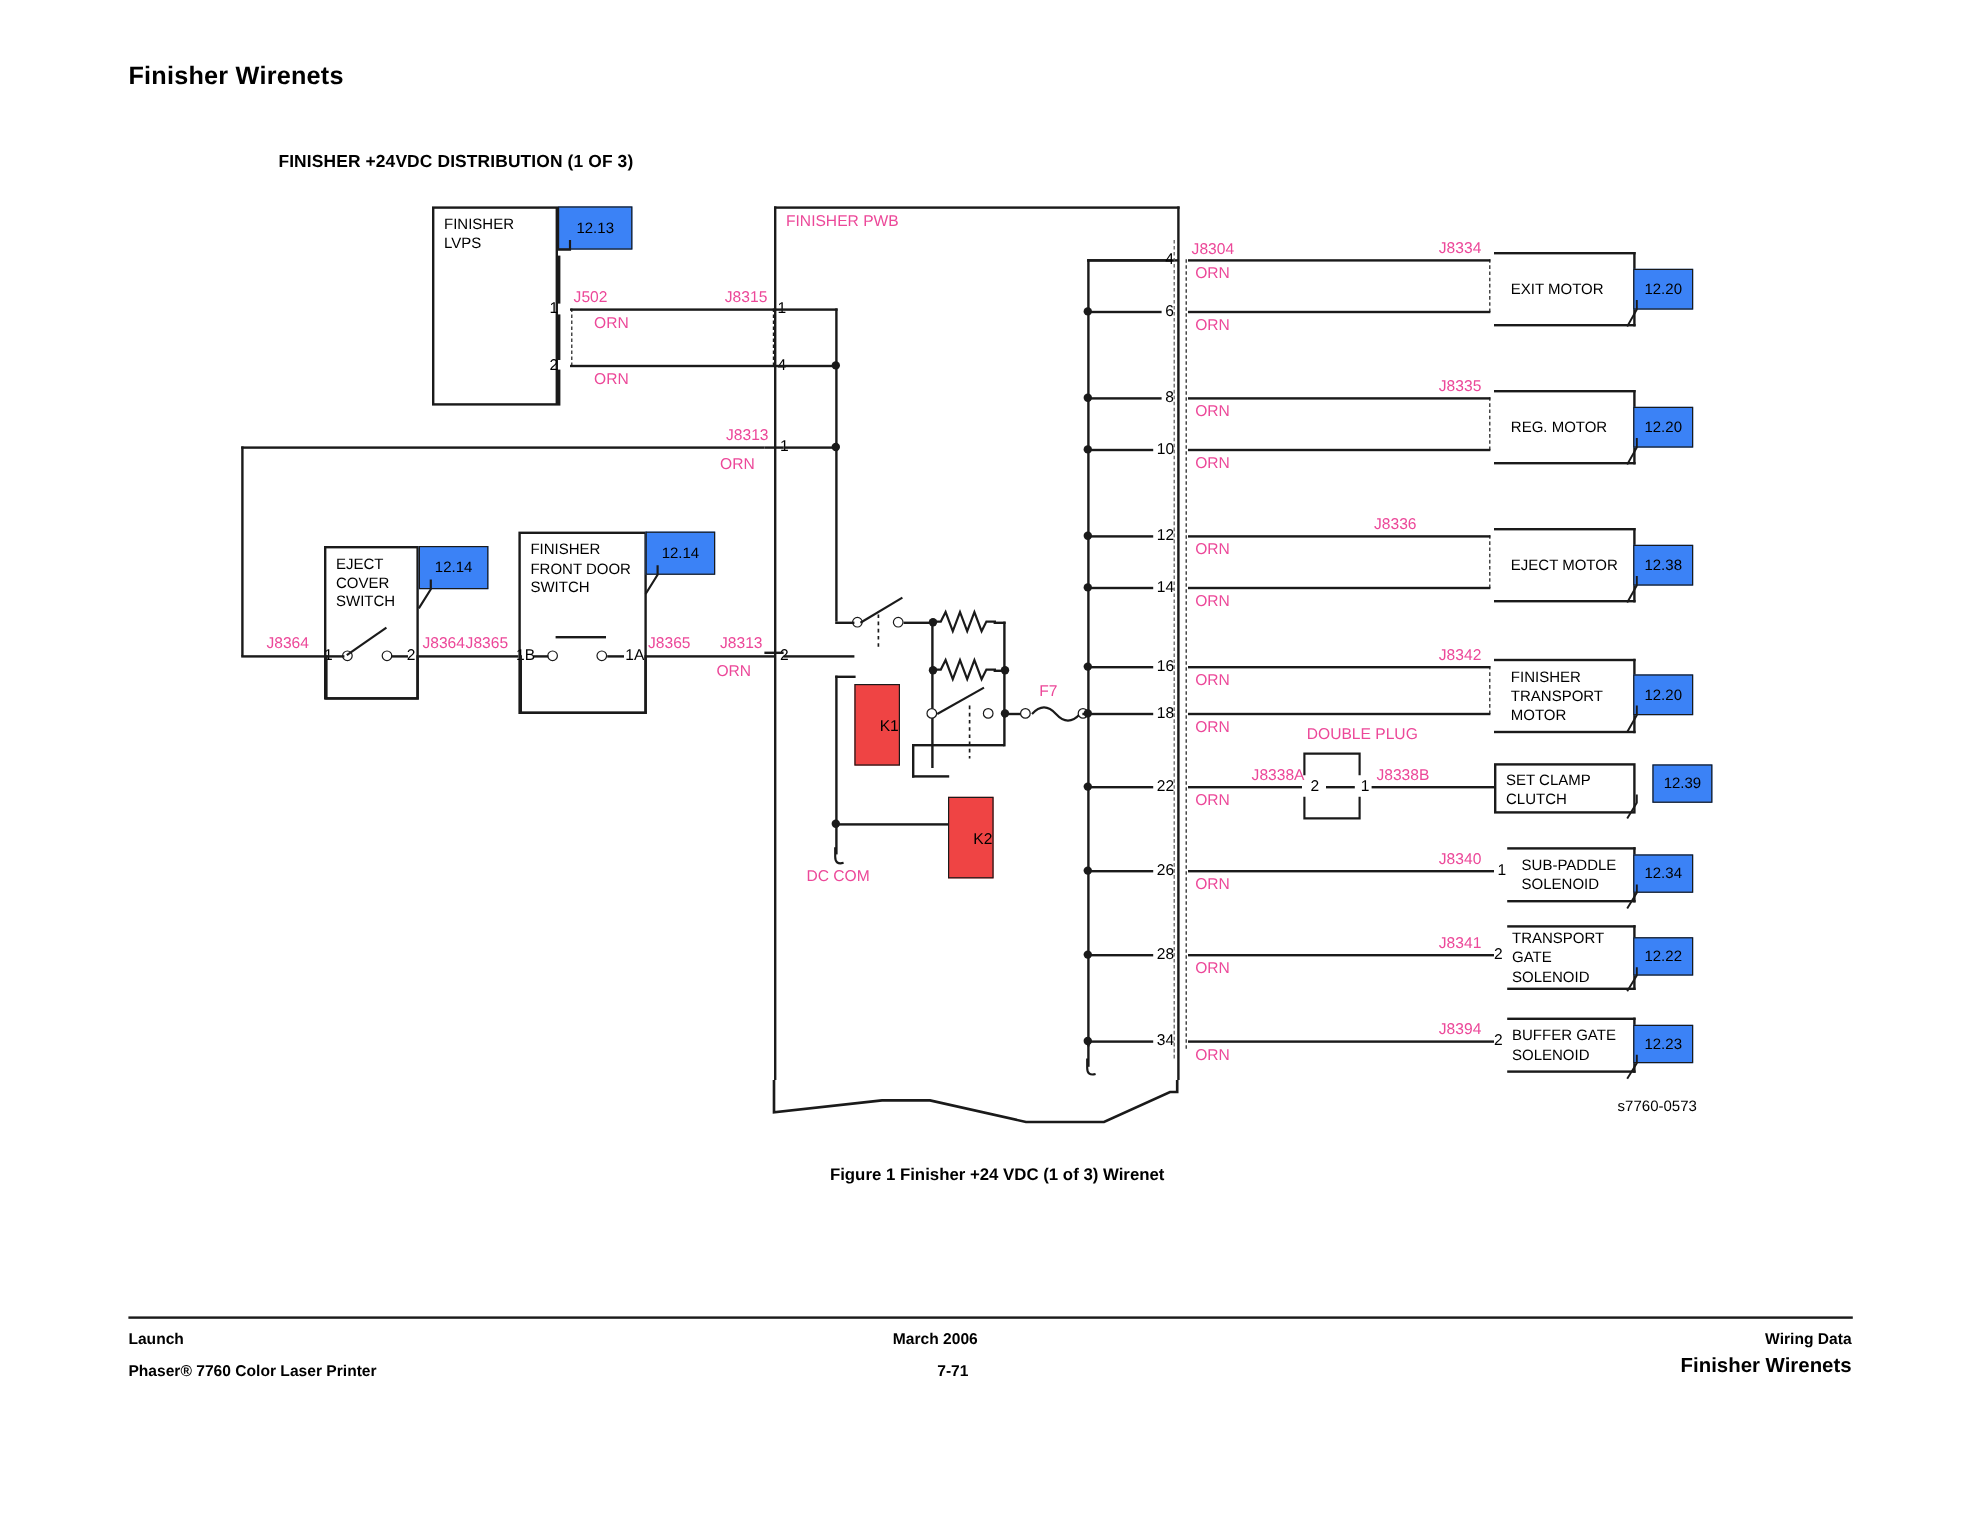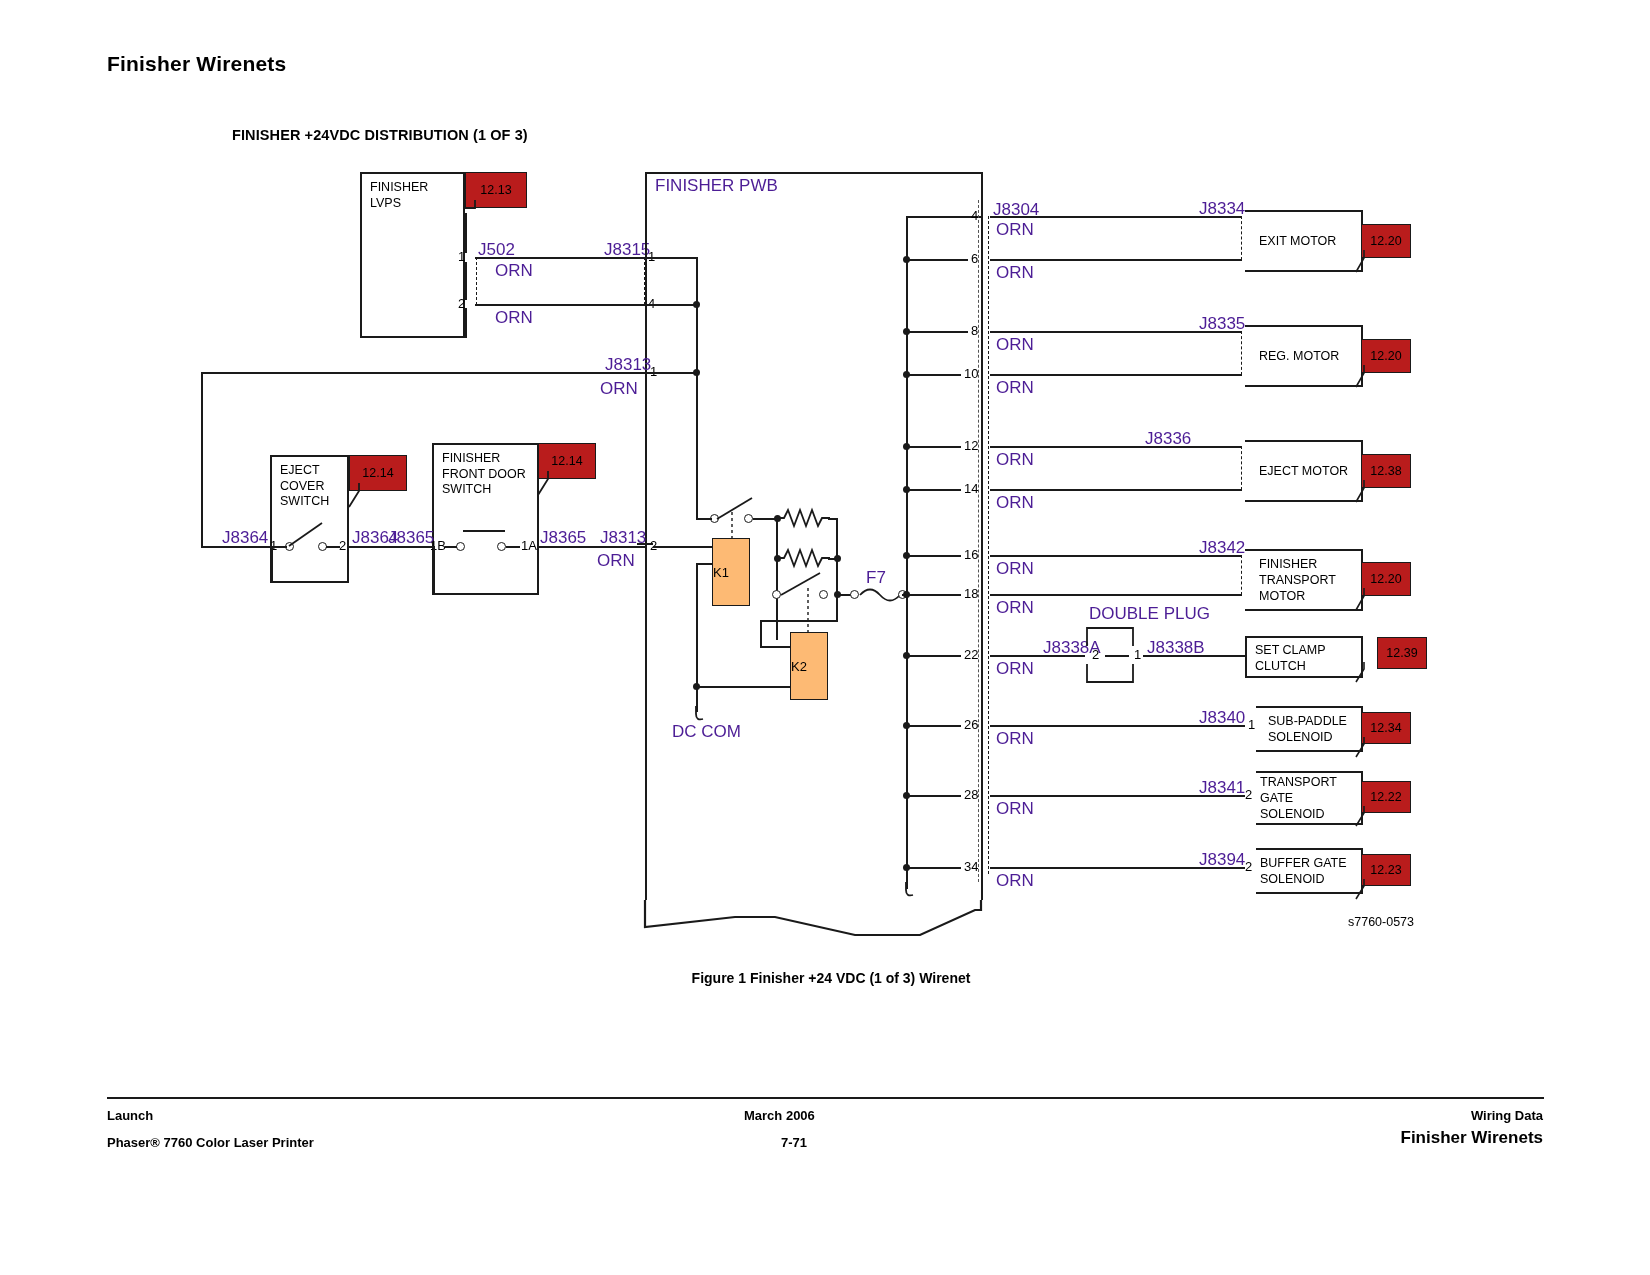--- a/index.html
+++ b/index.html
@@ -35,22 +35,22 @@
   }
   .dot {
     position: absolute; width: 7px; height: 7px; border-radius: 50%;
     background: #1a1a1a;
   }
   .opencirc {
     position: absolute; width: 9px; height: 9px; border-radius: 50%;
     border: 1.6px solid #1a1a1a; background: #fff;
   }
   .lbl {
-    position: absolute; font-size: 17px; white-space: nowrap;
-    line-height: 1.22; color: #4c1d95;
+    position: absolute; font-size: 13px; white-space: nowrap;
+    line-height: 1.22; color: #ec4899;
   }
   .pin { position: absolute; font-size: 13px; white-space: nowrap; }
 
   
   .cbox {
     position: absolute; border: 2.2px solid #1a1a1a; background: #fff;
   }
   .cbox .ctext {
     position: absolute; left: 8px; top: 6px; font-size: 12.5px;
     line-height: 1.25; white-space: pre-line;
@@ -62,29 +62,30 @@
     border-bottom: 2.2px solid #1a1a1a;
     border-right: 2.2px solid #1a1a1a;
     border-left: 2.2px solid #1a1a1a;
   }
   .bbox .ctext {
     position: absolute; left: 14px; top: 50%; transform: translateY(-50%);
     font-size: 12.5px; line-height: 1.28; white-space: pre-line;
   }
   
   .reftag {
-    position: absolute; border: 1.8px solid #1a1a1a; background: #b91c1c;
+    position: absolute; border: 1.8px solid #1a1a1a; background: #3b82f6;
     font-size: 12.5px; display: flex; align-items: center; justify-content: center;
   }
 
   
   .relay {
-    position: absolute; border: 1.8px solid #1a1a1a; background: #fdba74;
-    display: flex; align-items: center; justify-content: flex-start;
+    position: absolute; border: 1.8px solid #1a1a1a; background: #ef4444;
+    display: flex; align-items: center; justify-content: flex-end;
     font-size: 13px;
+    margin-top: 32px;
   }
 
   .caption {
     position: absolute; width: 100%; text-align: center; top: 970px;
     font-size: 14px; font-weight: bold; padding-left: 12px;
   }
   .dwgno { position: absolute; font-size: 12.5px; }
 
   
   .footrule {

